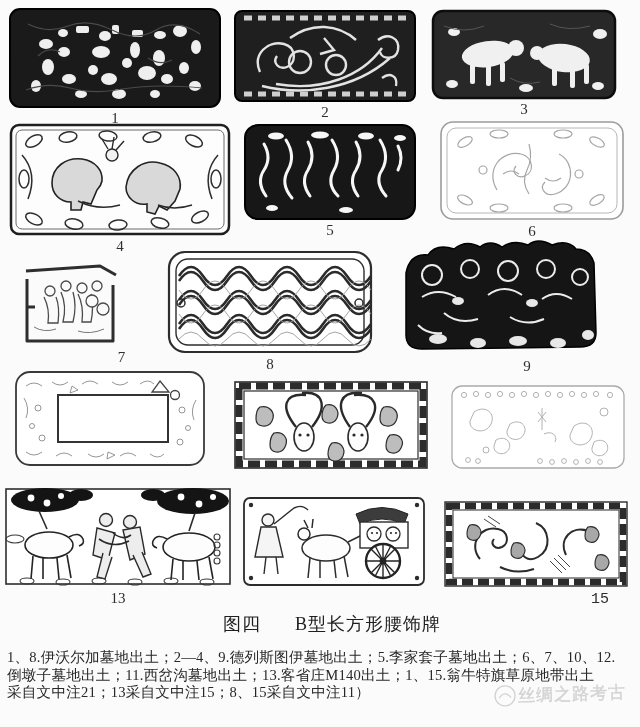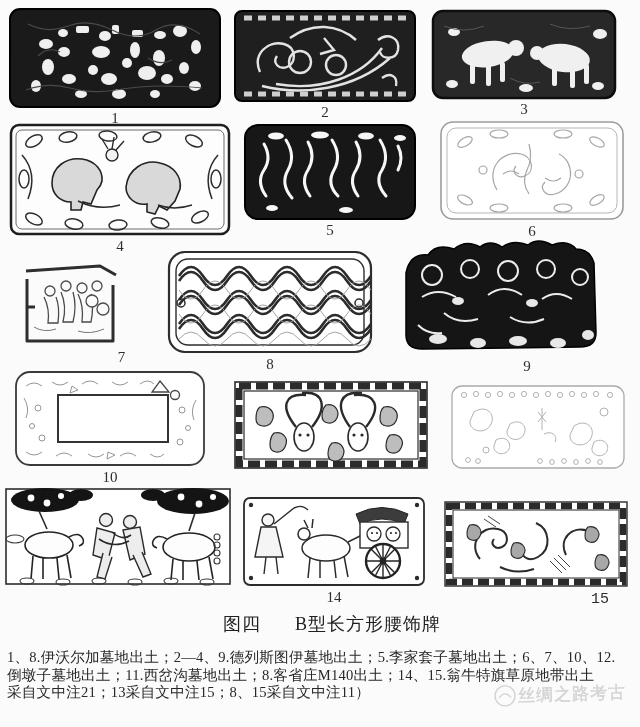--- a/index.html
+++ b/index.html
@@ -303,21 +303,20 @@
           <circle cx="176" cy="60" r="2.5"></circle>
           <circle cx="168" cy="74" r="3"></circle>
         <path d="M12,30 q6,10 2,20"></path>
           <path d="M184,32 q-6,10 -2,20"></path>
         <path d="M60,18 l6,4 -8,3 z"></path>
           <path d="M96,84 l7,3 -8,4 z"></path>
       </g>
       <path d="M148,13 l9,11 -17,0 z" fill="none" stroke="#444" stroke-width="1.3"></path>
       <circle cx="163" cy="27" r="4.5" fill="none" stroke="#444" stroke-width="1.3"></circle>
     </svg>
-    <div class="num">10</div>
   </div>
 
   <div class="plaque" style="left:230px;top:377px;width:202px;height:96px;">
     <svg viewBox="0 0 202 96">
       <rect x="5" y="5" width="192" height="86" fill="#fff" stroke="#2c2c2c" stroke-width="1.6"></rect>
       <rect x="9" y="9" width="184" height="78" fill="none" stroke="#2c2c2c" stroke-width="7" stroke-dasharray="12 5"></rect>
       <rect x="14" y="14" width="174" height="68" fill="none" stroke="#2c2c2c" stroke-width="1.2"></rect>
       <g stroke="#2a2a2a" stroke-width="2.4" fill="none">
         <path d="M66,50 C50,30 54,16 76,18"></path>
         <path d="M82,50 C98,30 94,14 72,16"></path>
@@ -435,20 +434,21 @@
         <circle cx="214" cy="78" r="3"></circle>
         <ellipse cx="24" cy="98" rx="7" ry="3"></ellipse>
           <ellipse cx="60" cy="99" rx="7" ry="3"></ellipse>
         <ellipse cx="96" cy="98" rx="7" ry="3"></ellipse>
           <ellipse cx="132" cy="99" rx="7" ry="3"></ellipse>
         <ellipse cx="168" cy="98" rx="7" ry="3"></ellipse>
           <ellipse cx="204" cy="99" rx="7" ry="3"></ellipse>
         <ellipse cx="12" cy="56" rx="9" ry="4"></ellipse>
       </g>
     </svg>
+    <div class="num">13</div>
   </div>
 
   <div class="plaque" style="left:240px;top:494px;width:188px;height:95px;">
     <svg viewBox="0 0 188 95">
       <rect x="4" y="4" width="180" height="87" rx="6" fill="#fff" stroke="#2c2c2c" stroke-width="1.8"></rect>
       <g fill="#2c2c2c">
         <circle cx="11" cy="11" r="2.2"></circle>
           <circle cx="177" cy="11" r="2.2"></circle>
         <circle cx="11" cy="84" r="2.2"></circle>
           <circle cx="177" cy="84" r="2.2"></circle>
@@ -487,21 +487,20 @@
       <g stroke="#232323" stroke-width="1.4">
         <line x1="143" y1="50" x2="143" y2="84"></line>
           <line x1="126" y1="67" x2="160" y2="67"></line>
         <line x1="131" y1="55" x2="155" y2="79"></line>
           <line x1="155" y1="55" x2="131" y2="79"></line>
         <line x1="135" y1="51.5" x2="151" y2="82.5"></line>
           <line x1="151" y1="51.5" x2="135" y2="82.5"></line>
       </g>
       <circle cx="143" cy="67" r="3.4" fill="#232323"></circle>
     </svg>
-    <div class="num">14</div>
   </div>
 
   <div class="plaque" style="left:440px;top:497px;width:192px;height:95px;font-family:Liberation Mono, monospace;">
     <svg viewBox="0 0 192 95">
       <rect x="5" y="5" width="182" height="84" fill="#fff" stroke="#2b2b2b" stroke-width="1.4"></rect>
       <rect x="9" y="9" width="174" height="76" fill="none" stroke="#2b2b2b" stroke-width="6.5" stroke-dasharray="11 5"></rect>
       <rect x="13" y="13" width="166" height="68" fill="none" stroke="#2b2b2b" stroke-width="1"></rect>
       <g stroke="#2b2b2b" stroke-width="2" fill="none">
         <path d="M40,62 c-12,-14 0,-34 18,-30 c10,2 12,14 4,18 c-7,3 -12,-3 -8,-8"></path>
         <path d="M96,26 c14,6 16,26 2,34 c-10,6 -20,-2 -14,-10"></path>
@@ -524,21 +523,21 @@
     </svg>
     <div class="num shift-r30">15</div>
   </div>
 
   <div id="caption">
     <span>图四</span><span class="gap"></span><span>B型长方形腰饰牌</span>
   </div>
 
   <div id="notes">
     <div class="line">1、8.伊沃尔加墓地出土；2—4、9.德列斯图伊墓地出土；5.李家套子墓地出土；6、7、10、12.</div>
-    <div class="line">倒墩子墓地出土；11.西岔沟墓地出土；8.客省庄M140出土；14、15.翁牛特旗草原地带出土</div>
+    <div class="line">倒墩子墓地出土；11.西岔沟墓地出土；13.客省庄M140出土；1、15.翁牛特旗草原地带出土</div>
     <div class="line">采自文中注21；13采自文中注15；8、15采自文中注11）</div>
   </div>
 
   <div id="watermark">
     <svg width="26" height="26" viewBox="0 0 26 26">
       <circle cx="13" cy="13" r="10" fill="none" stroke="#c9c9c9" stroke-width="1.4"></circle>
       <path d="M7,15 q6,-8 12,0" fill="none" stroke="#c9c9c9" stroke-width="1.2"></path>
     </svg>
     <span class="wm-text">丝绸之路考古</span>
   </div>

